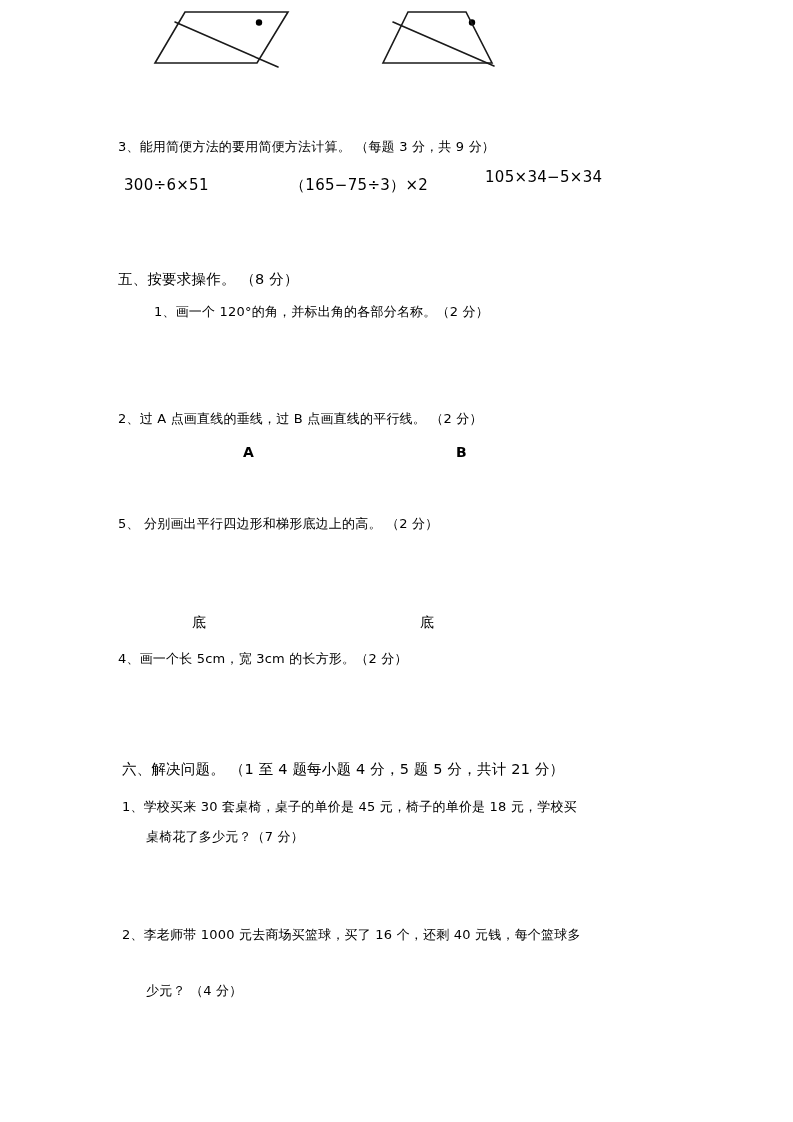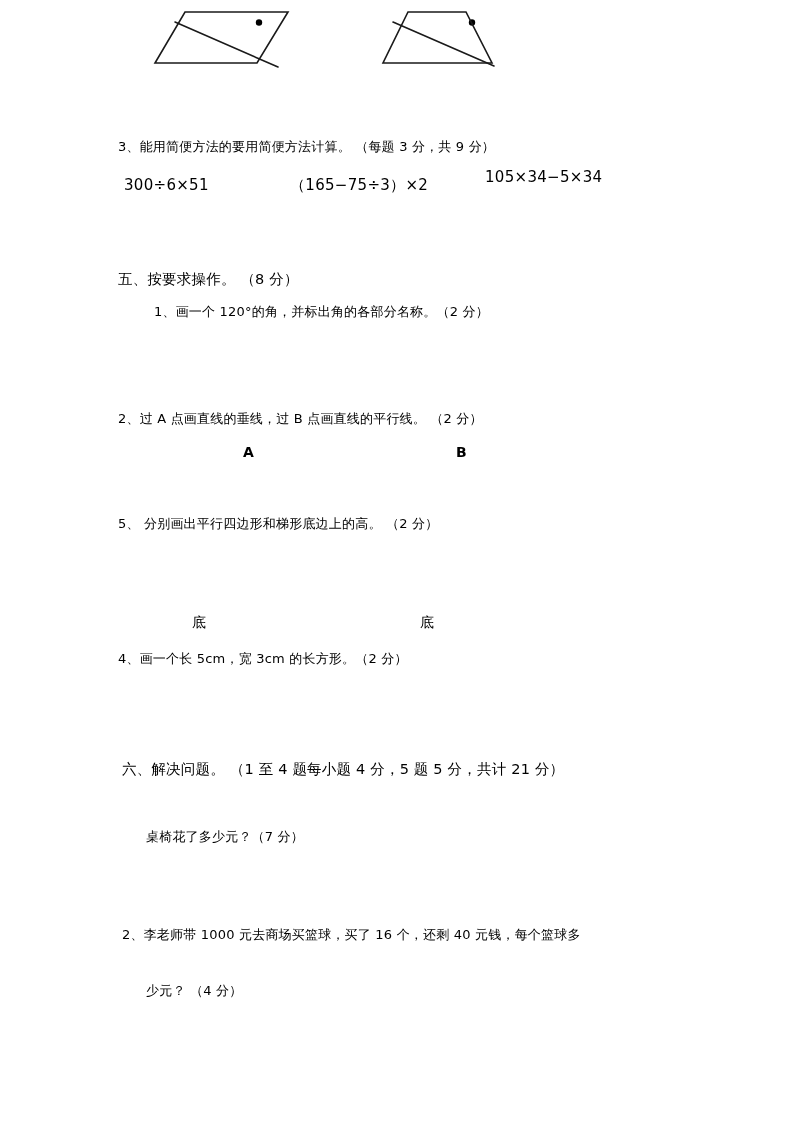--- a/index.html
+++ b/index.html
@@ -106,20 +106,21 @@
   </svg>
 
   <div class="line label-cn" style="left:192px; top:615px;">底</div>
 
   <div class="line label-cn" style="left:420px; top:615px;">底</div>
 
   <div class="line q-head" style="left:118px; top:652px;">4、画一个长 5cm，宽 3cm 的长方形。（2 分）</div>
 
   <div class="line sec-head" style="left:122px; top:762px;text-align:right;">六、解决问题。 （1 至 4 题每小题 4 分，5 题 5 分，共计 21 分）</div>
 
+  <div class="line q-head" style="left:122px; top:800px;">1、学校买来 30 套桌椅，桌子的单价是 45 元，椅子的单价是 18 元，学校买</div>
 
   <div class="line q-head" style="left:146px; top:830px;">桌椅花了多少元？（7 分）</div>
 
   <div class="line q-head" style="left:122px; top:928px;">2、李老师带 1000 元去商场买篮球，买了 16 个，还剩 40 元钱，每个篮球多</div>
 
   <div class="line q-head" style="left:146px; top:958px;margin-top:26px;">少元？ （4 分）</div>
 
 </div>
 
 </body></html>

